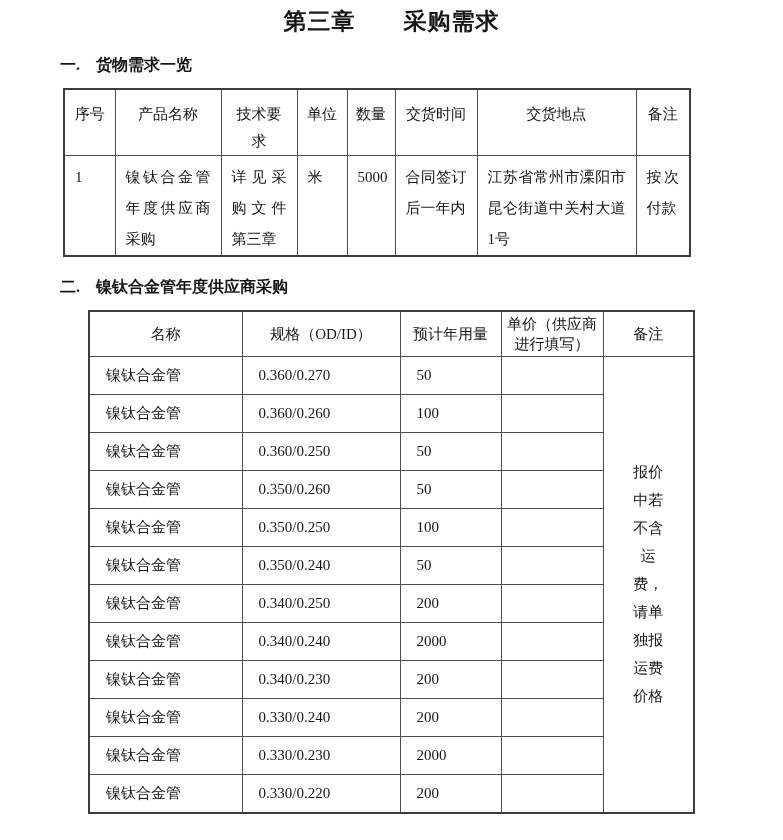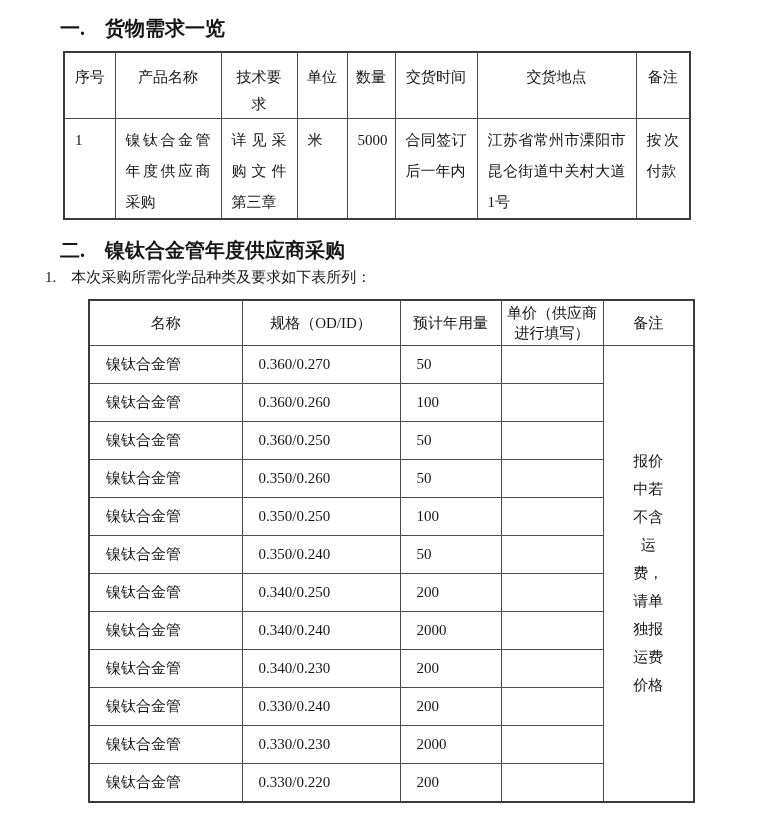--- a/index.html
+++ b/index.html
@@ -8,21 +8,21 @@
     width: 783px; height: 840px; background: #ffffff;
     font-family: "Liberation Serif", "DejaVu Serif", serif;
     color: #161616; overflow: hidden; position: relative;
   }
   .doc-title {
     margin: 0; padding-top: 7px; text-align: center;
     font-size: 23px; font-weight: bold; line-height: 30px;
     letter-spacing: 1px;
   }
   .sec-heading {
-    margin: 8px 0 0 60px; font-size: 20px; font-weight: bold; line-height: 22px;
+    margin: 8px 0 0 60px; font-size: 16px; font-weight: bold; line-height: 22px;
   }
   .sec1 { margin-top: 17px; }
   .sec2 { margin-top: 19px; }
   .intro {
     margin: 7px 0 0 45px; font-size: 15px; line-height: 19px; font-weight: normal;
   }
   table { border-collapse: collapse; table-layout: fixed; }
   th, td {
     border: 1px solid #4d4d4d; font-size: 15px; font-weight: normal;
     overflow: hidden;
@@ -55,20 +55,21 @@
   .t2 td.remark-merged {
     line-height: 28px; white-space: pre-line; padding: 0 28px;
     text-align: center; vertical-align: middle;
   }
 </style>
 </head>
 <body>
 
 <div class="page">
 
+  <h1 class="doc-title">第三章　　采购需求</h1>
 
   <h2 class="sec-heading sec1">一.　货物需求一览</h2>
 
   <table class="t1">
     <colgroup>
       <col style="width:51px">
         <col style="width:106px">
         <col style="width:76px">
       <col style="width:50px">
         <col style="width:48px">
@@ -97,21 +98,20 @@
         <td class="c-qty">5000</td>
         <td class="c-time jus">合同签订后一年内</td>
         <td class="c-place jus">江苏省常州市溧阳市昆仑街道中关村大道1号</td>
         <td class="c-remark jus">按次付款</td>
       </tr>
     </tbody>
   </table>
 
   <h2 class="sec-heading sec2">二.　镍钛合金管年度供应商采购</h2>
 
-  <p class="intro">1.　本次采购所需化学品种类及要求如下表所列：</p>
 
   <table class="t2">
     <colgroup>
       <col style="width:153px">
         <col style="width:158px">
         <col style="width:101px">
       <col style="width:102px">
         <col style="width:91px">
     </colgroup>
     <thead>

